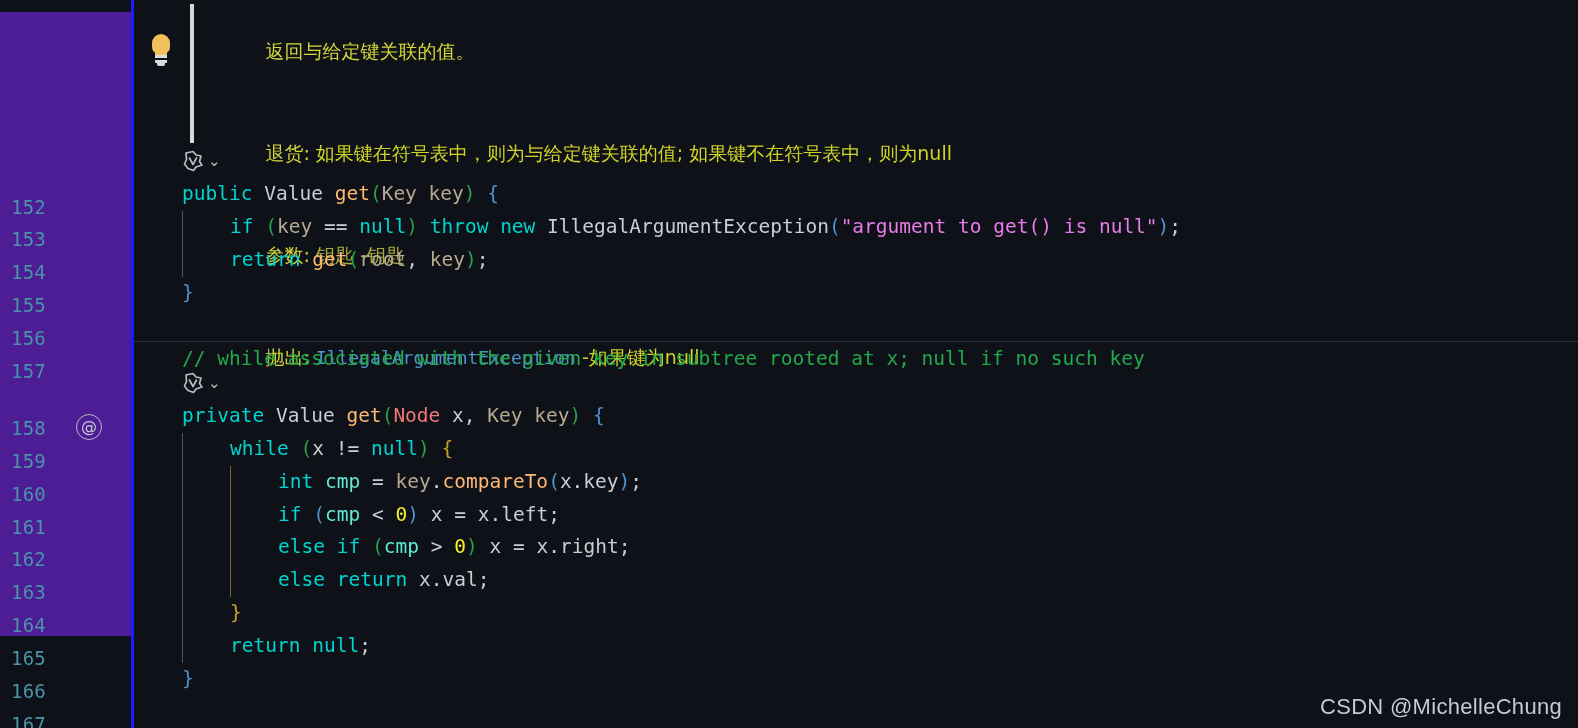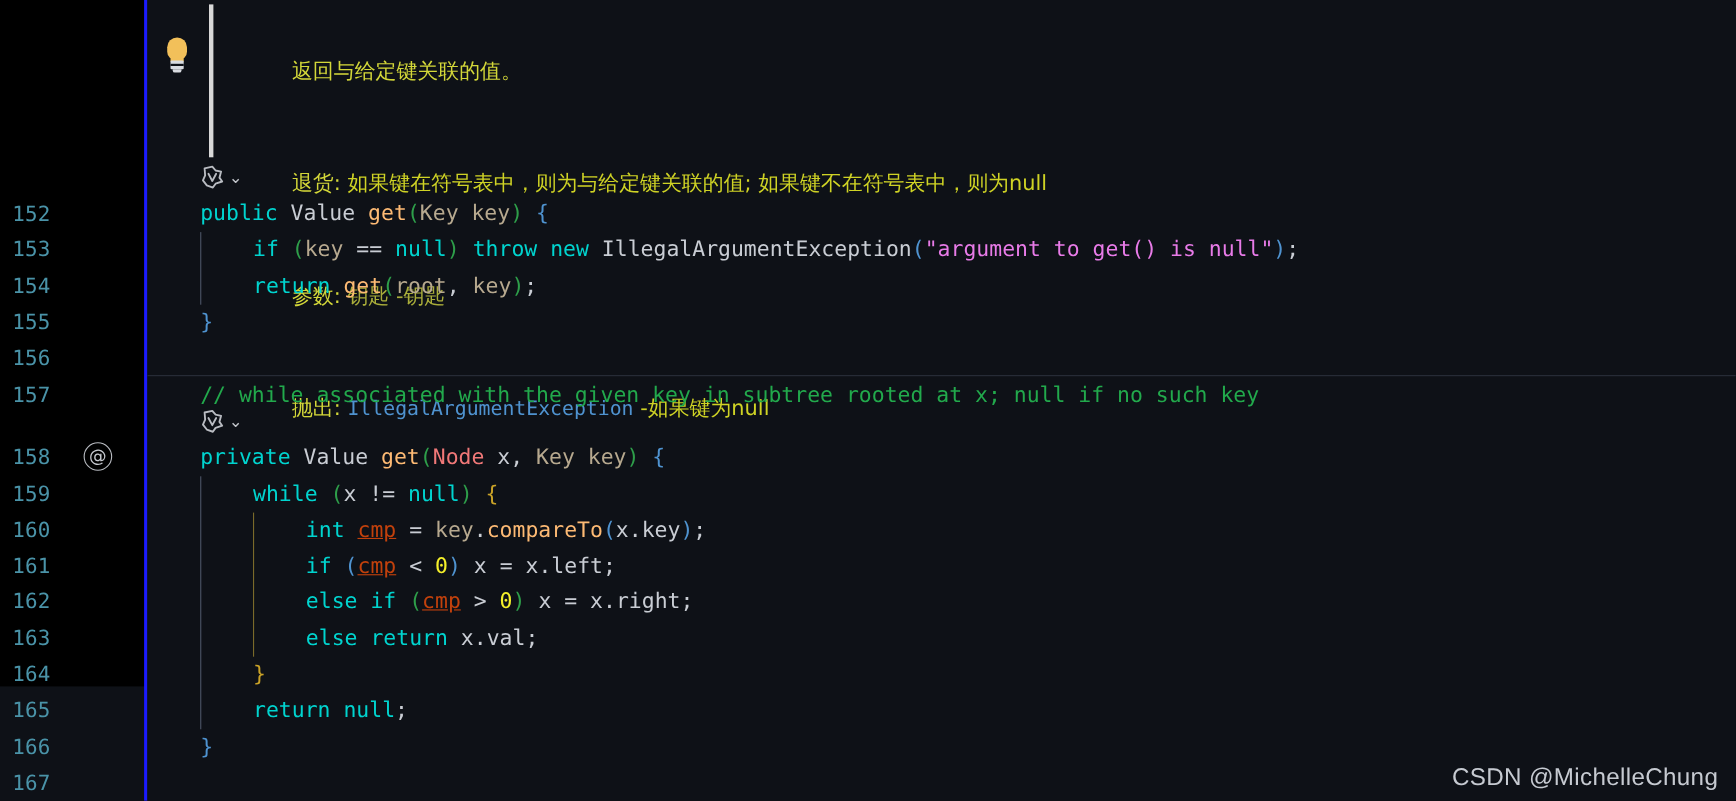--- a/index.html
+++ b/index.html
@@ -18,24 +18,24 @@
     position: relative;
     width: 1578px;
     height: 728px;
     background: #0e1117;
   }
 
   
   .gutter {
     position: absolute;
     left: 0;
-    top: 0;
+    top: 12px;
     width: 132px;
     height: 624px;
-    background: #000000;
+    background: #4c1d95;
   }
   .linenum {
     position: absolute;
     left: 0;
     width: 46px;
     text-align: right;
     font-family: "DejaVu Sans Mono", monospace;
     font-size: 19px;
     line-height: 32.6px;
     color: #4a93a8;
@@ -147,21 +147,21 @@
     top: 0;
     width: 1340px;
   }
   .doc-line {
     font-family: "DejaVu Sans", sans-serif;
     font-size: 19px;
     line-height: 34px;
     white-space: pre;
     color: #d3d739;
   }
-  .doc-line.first { padding-top: 14px; }
+  .doc-line.first { padding-top: 0; }
   .tag { color: #d3d739; }
   .dim { color: #a9ad3a; }
   .lnk { color: #4f93d0; font-family: "DejaVu Sans Mono", monospace; font-size: 18px; }
   .plain-cn { color: #cfd325; }
 
   
   .codelens {
     position: absolute;
     height: 26px;
   }
@@ -209,21 +209,21 @@
   }
   .iguide.active { background: #4c5566; }
   .iguide.gold   { background: #7a6a2a; }
 
   
   .kw      { color: #00d4cf; }          
   .type    { color: #c9cdd4; }          
   .type-er { color: #f07878; }          
   .fn      { color: #fdba74; }          
   .id      { color: #b7a98f; }          
-  .var     { color: #c2410c; text-decoration: underline; }          
+  .var     { color: #5eead4; }          
   .plainv  { color: #c9cdd4; }          
   .punc    { color: #c9cdd4; }
   .paren-g { color: #2e9e4a; }
   .paren-b { color: #4f93d0; }
   .brace-b { color: #4f93d0; }
   .brace-y { color: #c9a227; }
   .nul     { color: #00d4cf; }
   .num     { color: #f5f02a; }
   .str     { color: #e87be8; }
   .cmt     { color: #22a94c; }

